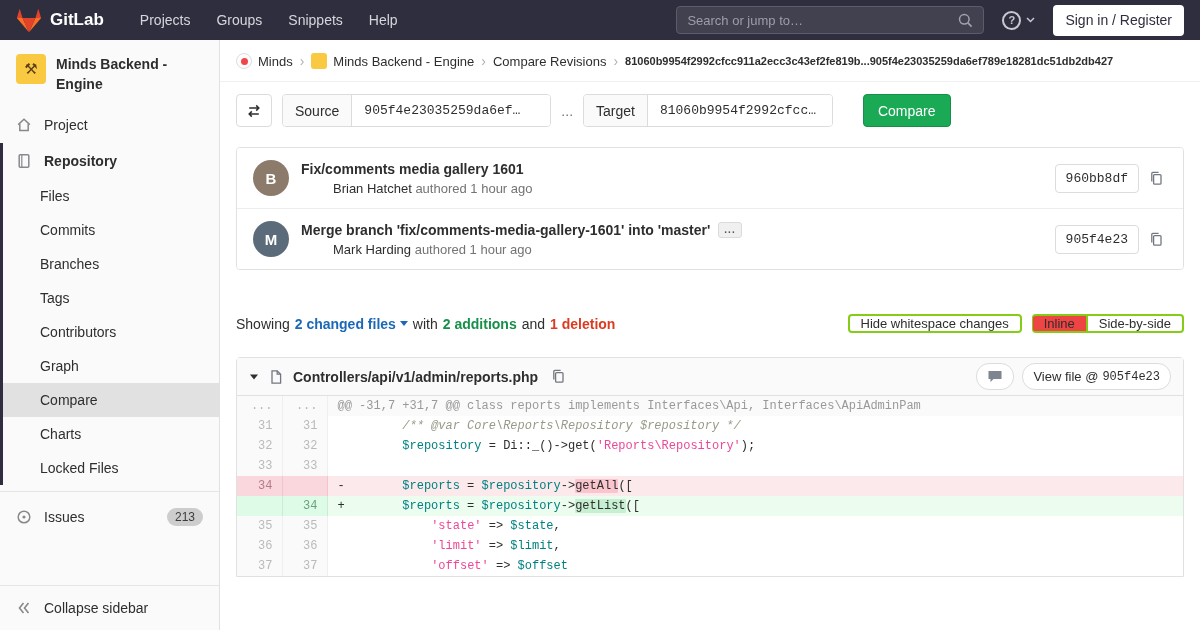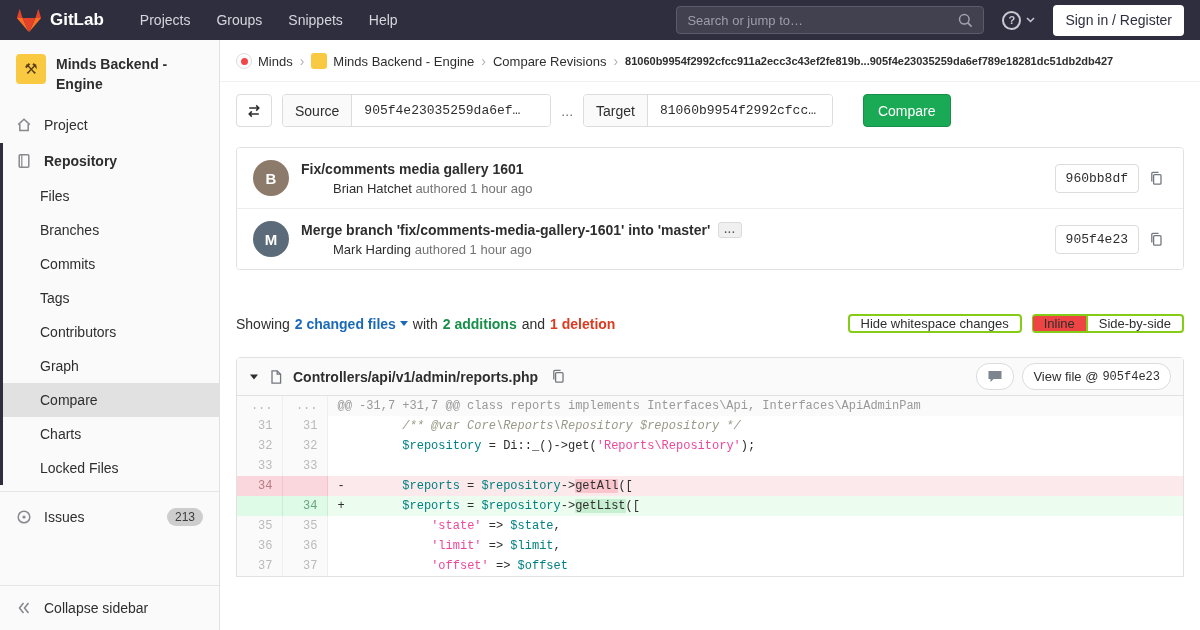--- a/index.html
+++ b/index.html
@@ -241,22 +241,22 @@
         <span class="nav-ic">
           <svg width="16" height="16" viewBox="0 0 16 16">
             <rect x="3.2" y="1.8" width="9.6" height="12.4" rx="1" fill="none" stroke="#89888d" stroke-width="1.5"></rect>
             <line x1="5.8" y1="1.8" x2="5.8" y2="14.2" stroke="#89888d" stroke-width="1.2"></line>
           </svg>
         </span>
         <span class="repo-title">Repository</span>
       </a>
       <div>
         <a class="sub-item">Files</a>
+        <a class="sub-item">Commits</a>
         <a class="sub-item">Branches</a>
-        <a class="sub-item">Commits</a>
         <a class="sub-item">Tags</a>
         <a class="sub-item">Contributors</a>
         <a class="sub-item">Graph</a>
         <a class="sub-item active">Compare</a>
         <a class="sub-item">Charts</a>
         <a class="sub-item">Locked Files</a>
       </div>
     </div>
     <div class="side-divider"></div>
     <a class="side-item">

